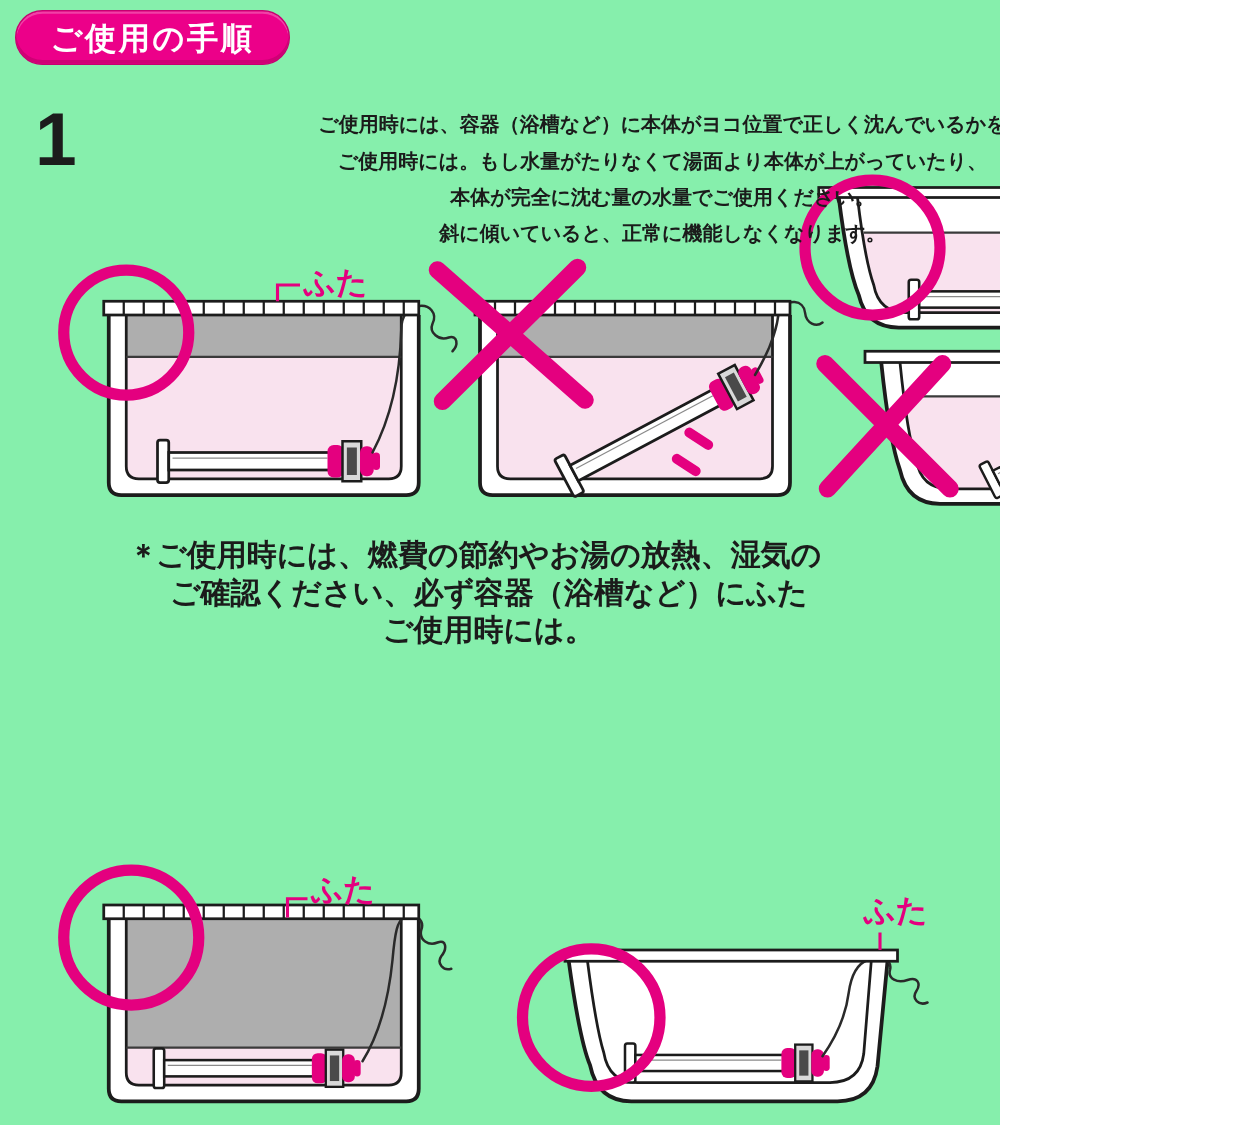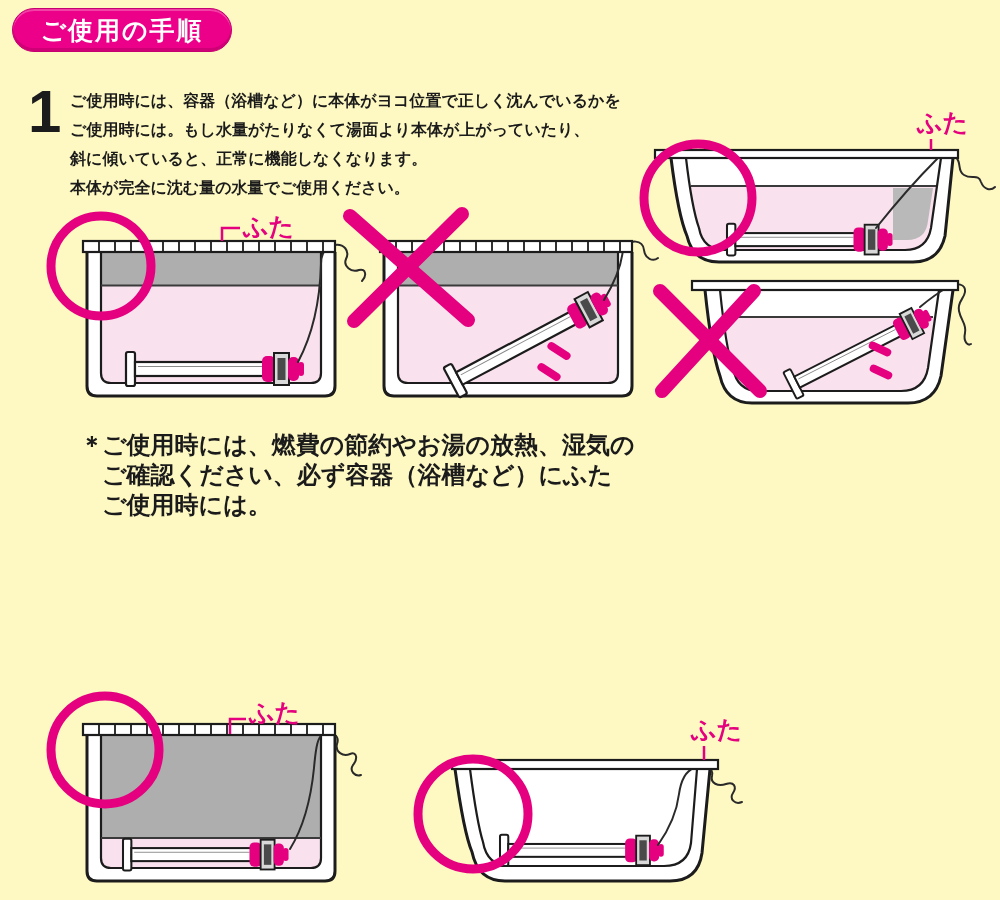--- a/index.html
+++ b/index.html
@@ -4,21 +4,21 @@
 <style>
   :root{
     --accent:#e4007f;
     --badge:#ec0089;
     --water:#f9e2ee;
     --gray:#aeaeae;
     --line:#1c1c1c;
   }
   *{box-sizing:border-box;margin:0;padding:0;}
   body{background:#fff;font-family:"Liberation Sans", sans-serif;}
-  .page{position:relative;width:1000px;height:900px;background:#fef9c3;overflow:hidden;}
+  .page{position:relative;width:800px;height:900px;background:#86efac;overflow:hidden;text-align:center;}
 
   .badge{
     position:absolute;left:12px;top:8px;width:220px;height:44px;
     background:var(--badge);border:1px solid #c50070;border-radius:22px;
     color:#fff;font-weight:bold;font-size:25px;letter-spacing:2px;
     display:flex;align-items:center;justify-content:center;
     box-shadow:inset 0 -3px 0 rgba(120,0,60,.25), inset 0 2px 0 rgba(255,255,255,.25);
   }
 
   .step-number{
@@ -200,22 +200,22 @@
   </svg>
 
   <div class="badge">
     <span>ご使用の手順</span>
   </div>
 
   <div class="step-number">1</div>
   <div class="step-text">
     <div>ご使用時には、容器（浴槽など）に本体がヨコ位置で正しく沈んでいるかを</div>
     <div>ご使用時には。もし水量がたりなくて湯面より本体が上がっていたり、</div>
+    <div>本体が完全に沈む量の水量でご使用ください。</div>
     <div>斜に傾いていると、正常に機能しなくなります。</div>
-    <div>本体が完全に沈む量の水量でご使用ください。</div>
   </div>
 
   <div class="note">
     <div>
       <span class="note-marker">＊</span><span>ご使用時には、燃費の節約やお湯の放熱、湿気の</span>
     </div>
     <div class="ind">ご確認ください、必ず容器（浴槽など）にふた</div>
     <div class="ind">ご使用時には。</div>
   </div>
 

